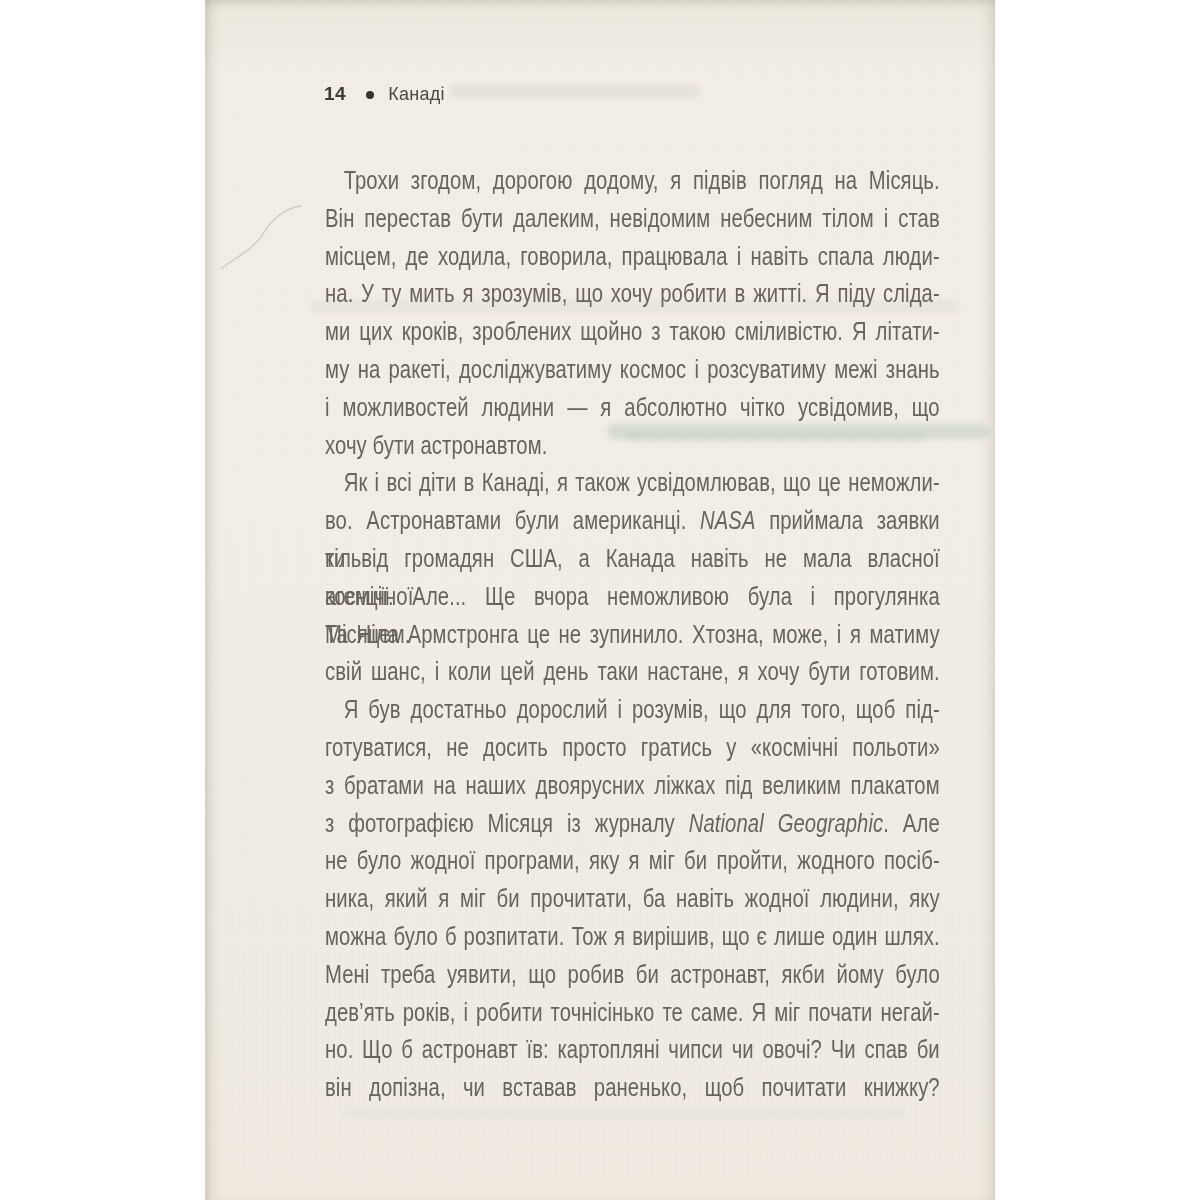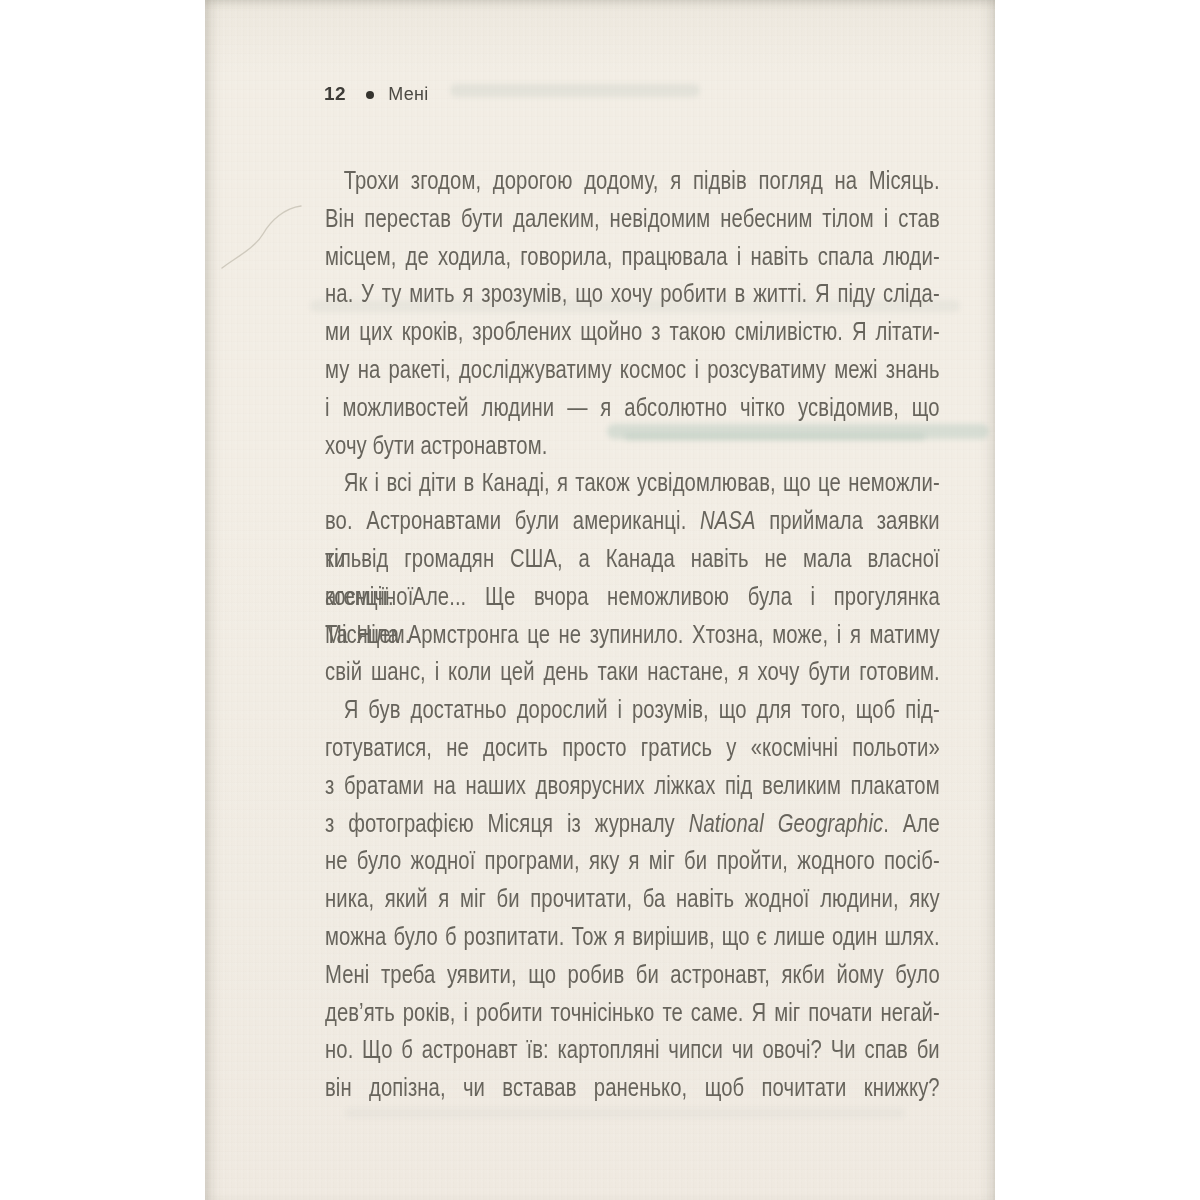--- a/index.html
+++ b/index.html
@@ -82,23 +82,23 @@
   <div class="ghost g-band1"></div>
   <div class="ghost g-band2"></div>
   <div class="ghost g-band2b"></div>
   <div class="ghost g-band3"></div>
 
   <svg class="scratch" width="120" height="290" viewBox="0 0 120 290">
     <path d="M96 206 C 80 208, 66 220, 58 234 C 50 248, 30 258, 17 268" fill="none" stroke="#c3bdb0" stroke-width="1.4" opacity="0.75" stroke-linecap="round"></path>
   </svg>
 
   <div class="header">
-    <span class="pagenum">12</span>
+    <span class="pagenum">14</span>
     <span class="dot"></span>
-    <span class="section">Мені</span>
+    <span class="section">Канаді</span>
   </div>
 
   <div class="text-col">
       <div class="line indent"><span>Трохи згодом, дорогою додому, я підвів погляд на Місяць.</span></div>
       <div class="line"><span>Він перестав бути далеким, невідомим небесним тілом і став</span></div>
       <div class="line"><span>місцем, де ходила, говорила, працювала і навіть спала люди-</span></div>
       <div class="line"><span>на. У ту мить я зрозумів, що хочу робити в житті. Я піду сліда-</span></div>
       <div class="line"><span>ми цих кроків, зроблених щойно з такою сміливістю. Я літати-</span></div>
       <div class="line"><span>му на ракеті, досліджуватиму космос і розсуватиму межі знань</span></div>
       <div class="line"><span>і можливостей людини — я абсолютно чітко усвідомив, що</span></div>

